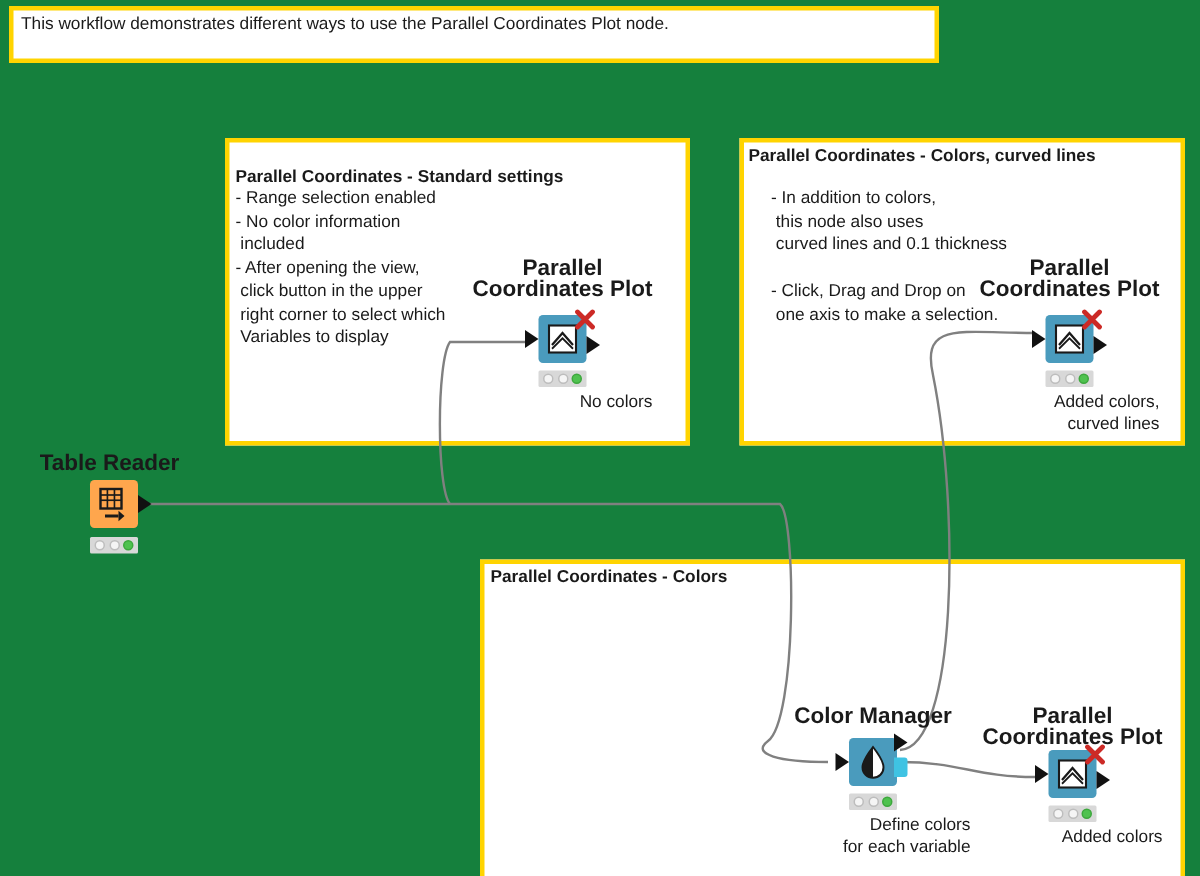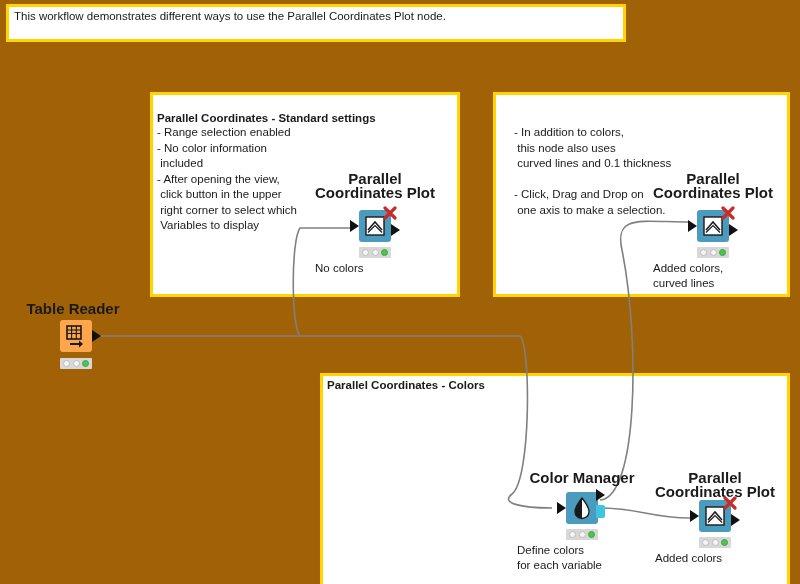--- a/index.html
+++ b/index.html
@@ -4,21 +4,21 @@
 <style>
   html, body {
     margin: 0;
     padding: 0;
     background: #ffffff;
   }
   #canvas {
     position: relative;
     width: 800px;
     height: 584px;
-    background: #a16207;
+    background: #15803d;
     font-family: "Liberation Sans", sans-serif;
     overflow: hidden;
   }
 
   
   .anno {
     position: absolute;
     background: #ffffff;
     border: 3px solid #ffd400;
     box-sizing: border-box;
@@ -62,21 +62,21 @@
     font-weight: bold;
     color: #1a1a1a;
     text-align: center;
     line-height: 14px;
     white-space: pre;
   }
   .node-sublabel {
     position: absolute;
     font-size: 11.5px;
     color: #1a1a1a;
-    text-align: left;
+    text-align: right;
     line-height: 15px;
     white-space: pre;
   }
 
   
   .node-status {
     position: absolute;
     width: 32px;
     height: 11px;
     background: #d8d8d8;
@@ -142,20 +142,21 @@
   <div class="anno-title" style="left:157px; top:98px;margin-top:14px;">Parallel Coordinates - Standard settings</div>
   <div class="anno-body" style="left:157px; top:125px;">- Range selection enabled
 - No color information
  included
 - After opening the view,
  click button in the upper
  right corner to select which
  Variables to display</div>
 
   <div class="anno" style="left:493px; top:92px; width:297px; height:205px;"></div>
+  <div class="anno-title" style="left:499px; top:98px;">Parallel Coordinates - Colors, curved lines</div>
   <div class="anno-body" style="left:499px; top:125px;margin-left:15px;">- In addition to colors,
  this node also uses
  curved lines and 0.1 thickness
 
 - Click, Drag and Drop on
  one axis to make a selection.</div>
 
   <div class="anno" style="left:320px; top:373px; width:470px; height:215px;"></div>
   <div class="anno-title" style="left:327px; top:379px;">Parallel Coordinates - Colors</div>
 

